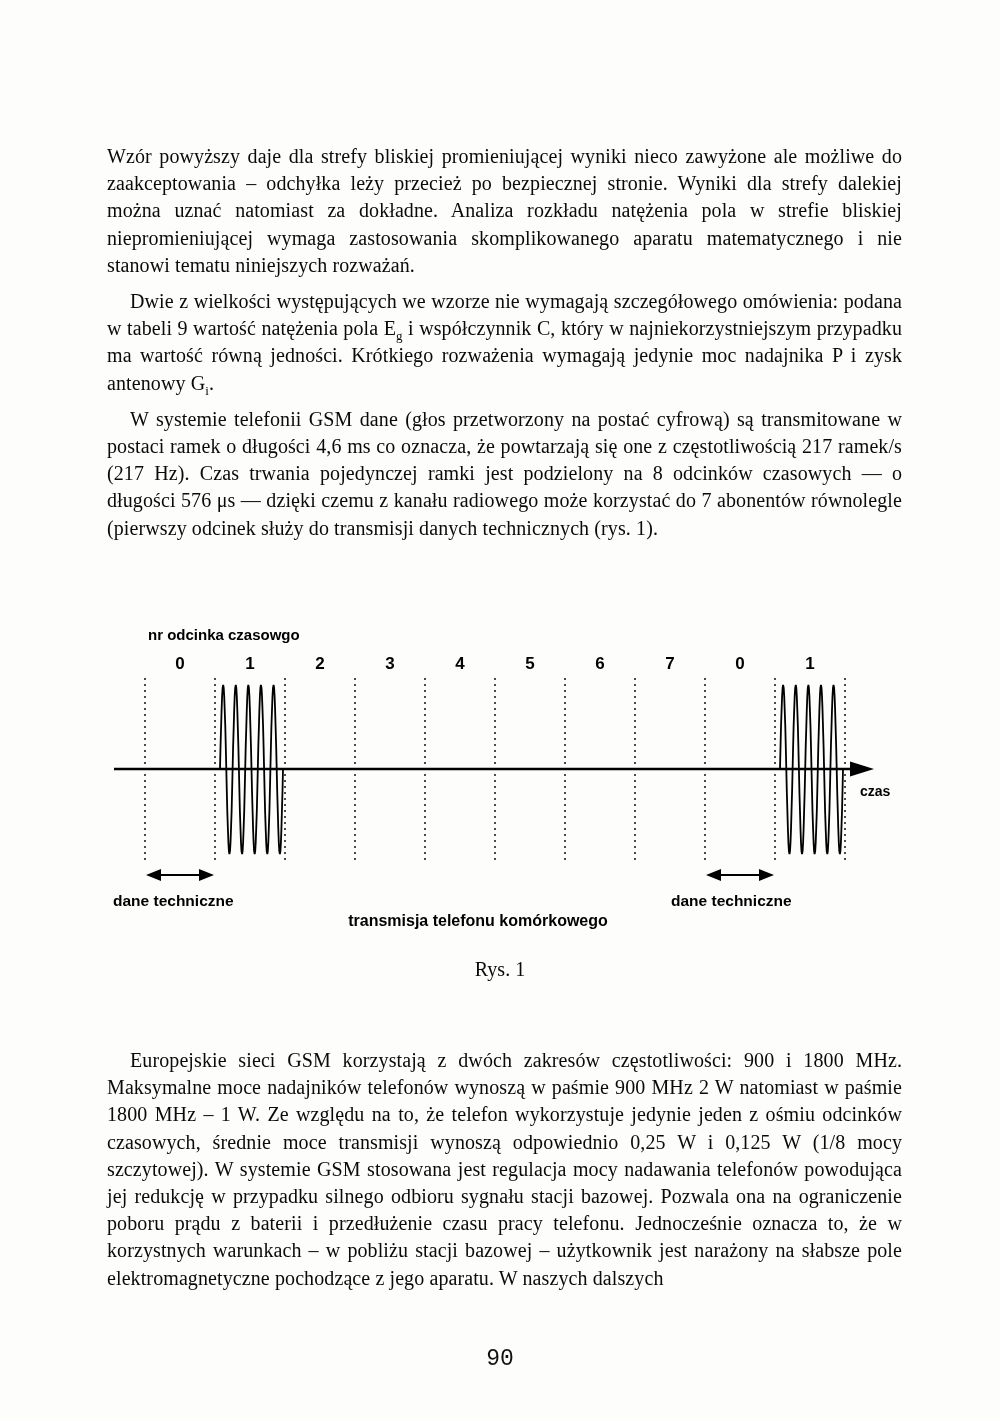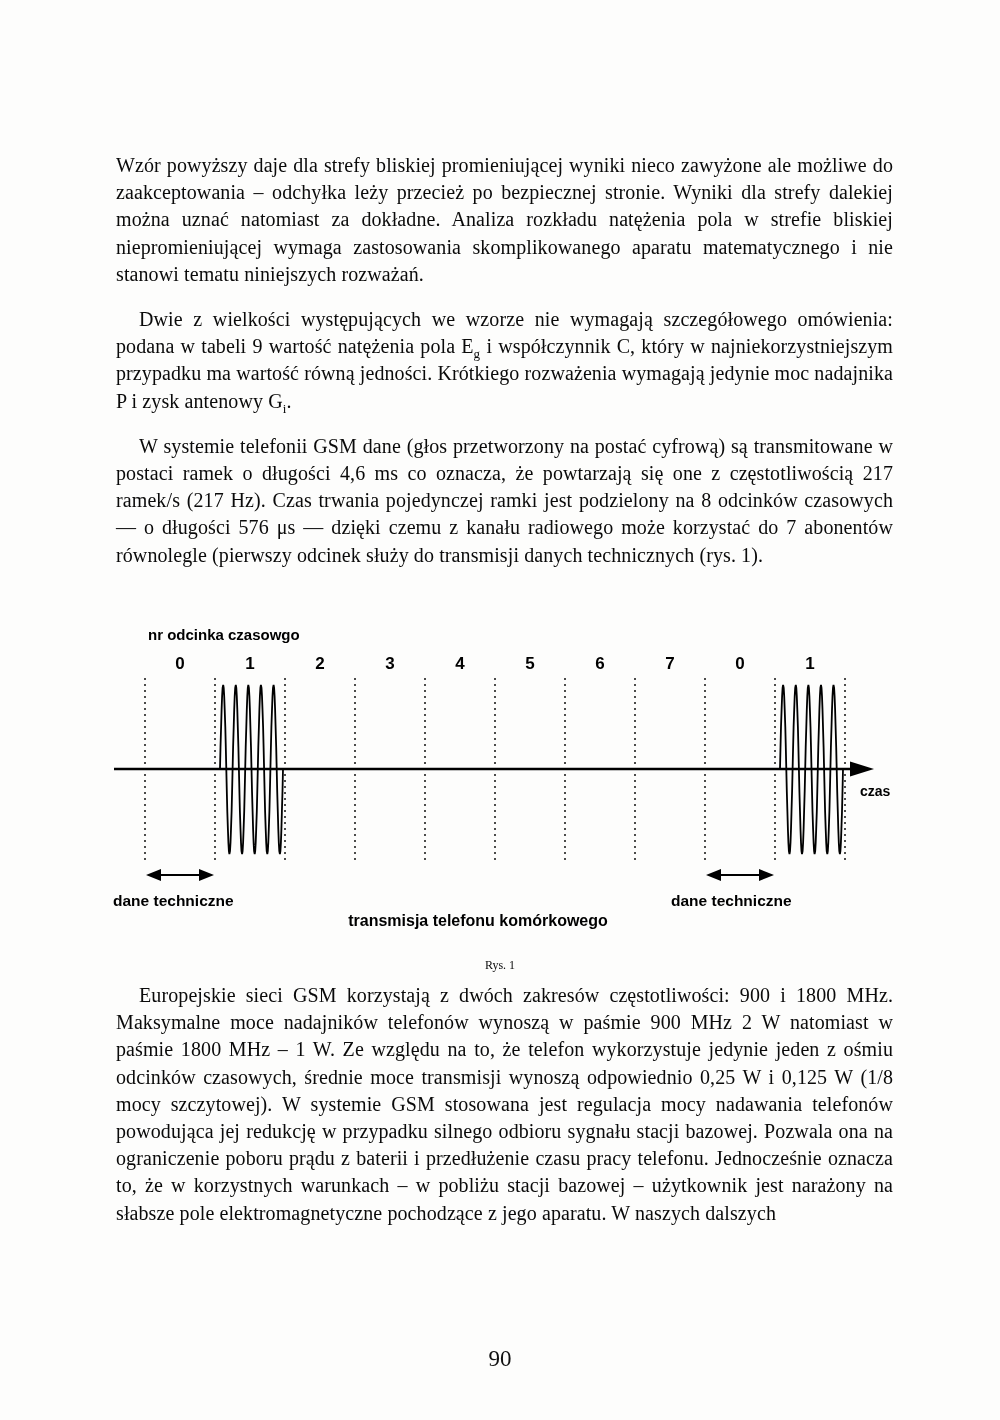--- a/index.html
+++ b/index.html
@@ -12,36 +12,36 @@
     color:#0a0a0a;
   }
   .body-text{
     position:absolute;
     left:98px;width:813px;
     font-size:20px;
     line-height:27.2px;
     text-align:justify;
     letter-spacing:0.1px;
   }
-  .body-text p{margin:18px;padding:0;}
+  .body-text p{margin:9px;padding:0;}
   .para-indent{text-indent:23px;}
   sub{font-size:13px;line-height:0;}
   .top-block{top:134px;}
-  .bottom-block{top:964px;}
+  .bottom-block{top:1038px;}
   .fig{position:absolute;left:0;top:612px;width:944px;height:350px;}
   .fig svg{display:block;}
   .fig-sans{font-family:"Liberation Sans", sans-serif;font-weight:bold;fill:#000;}
   .caption{
     position:absolute;top:958px;left:0;width:1000px;
-    text-align:center;font-size:12px;
+    text-align:center;font-size:20px;
   }
   .page-number{
     position:absolute;top:1346px;left:0;width:1000px;
     text-align:center;
-    font-family:Liberation Serif, serif;
+    font-family:Liberation Mono, monospace;
     font-size:23px;color:#111;
   }
 </style>
 </head>
 <body>
 
 <div class="page">
 
   <div class="body-text top-block">
     <p>Wzór powyższy daje dla strefy bliskiej promieniującej wyniki nieco zawyżone ale możliwe do zaakceptowania – odchyłka leży przecież po bezpiecznej stronie. Wyniki dla strefy dalekiej można uznać natomiast za dokładne. Analiza rozkładu natężenia pola w strefie bliskiej niepromieniującej wymaga zastosowania skomplikowanego aparatu matematycznego i nie stanowi tematu niniejszych rozważań.</p>

